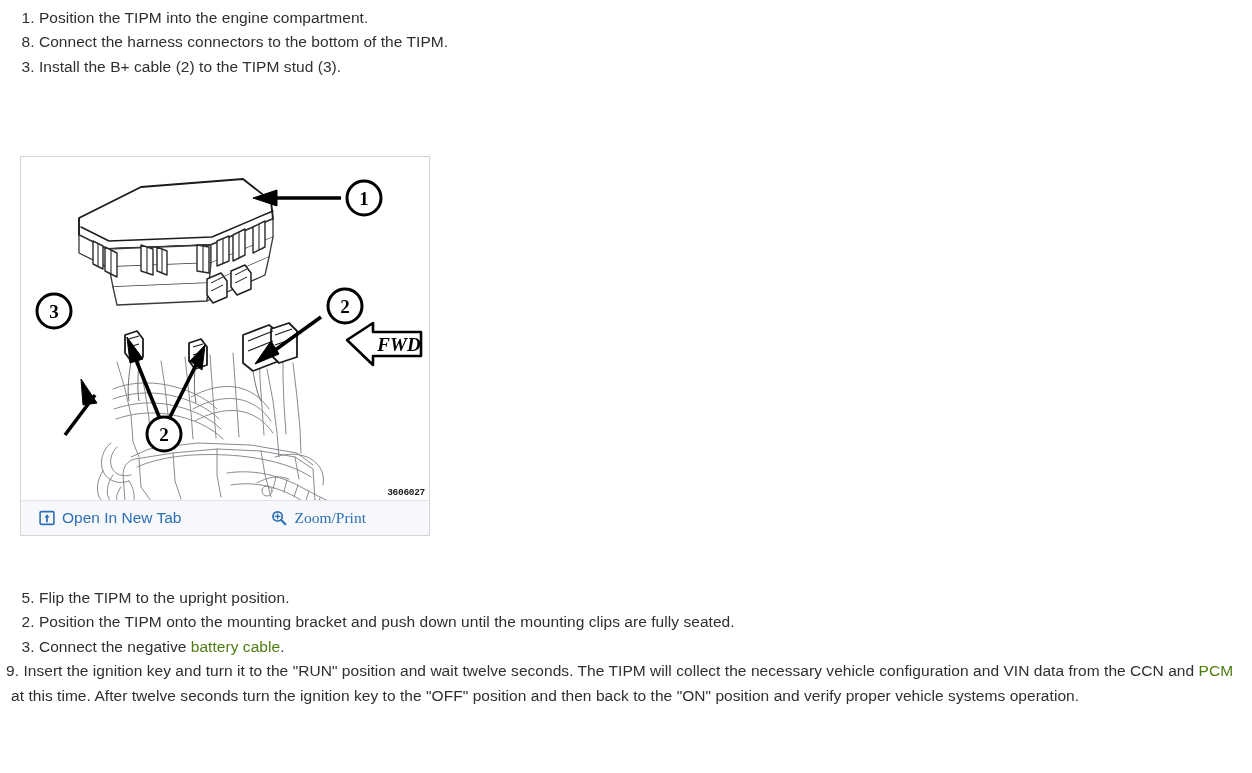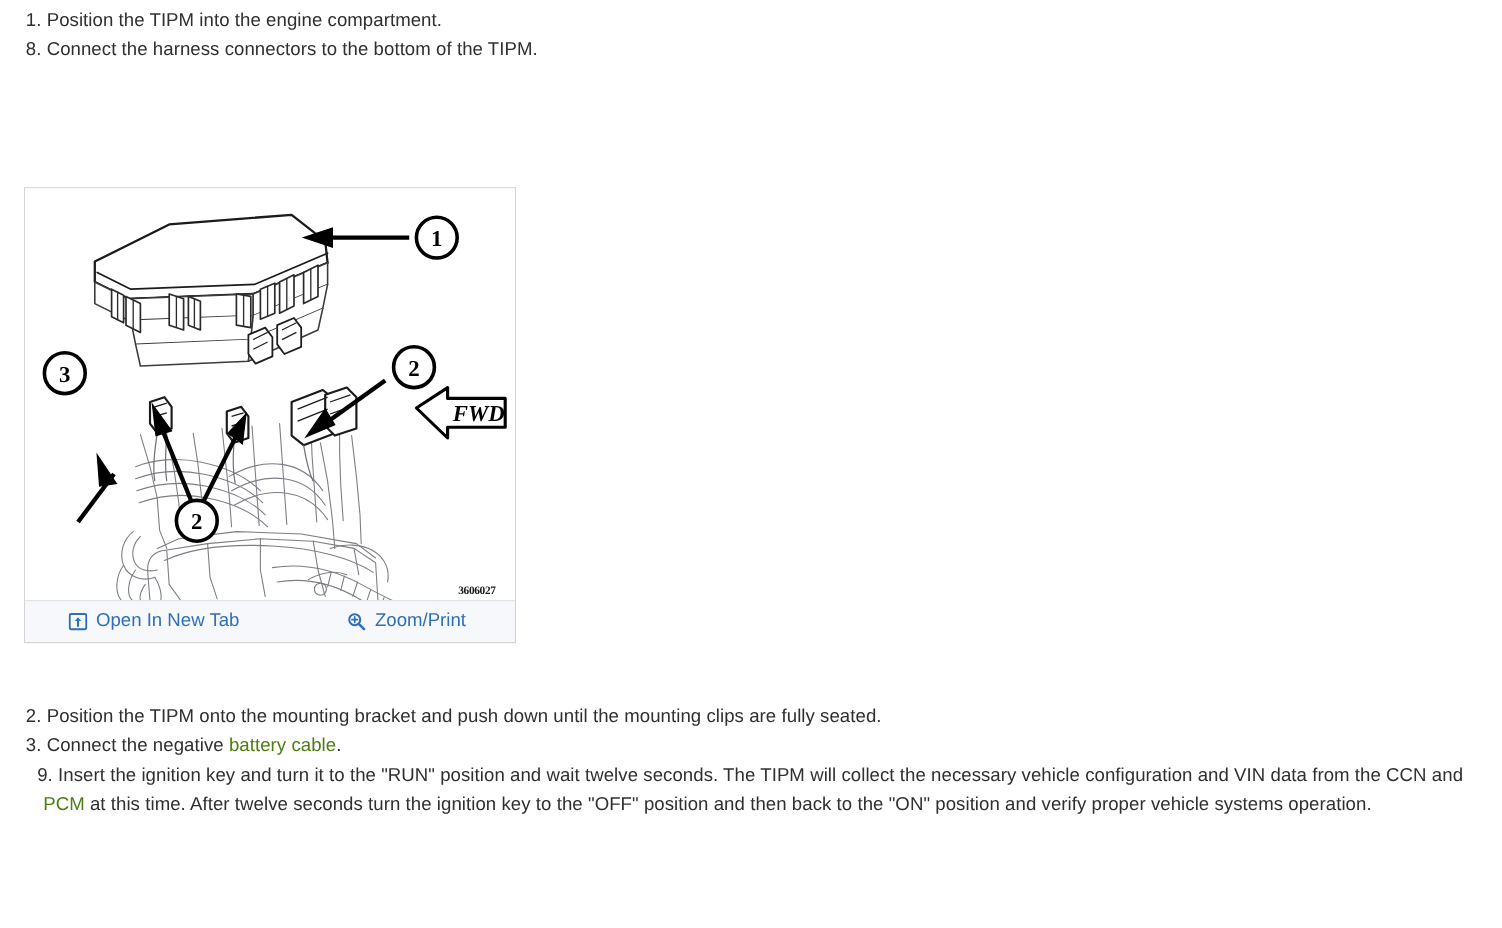--- a/index.html
+++ b/index.html
@@ -40,21 +40,21 @@
     font-size: 15.5px;
     line-height: 24.4px;
     color: #2f2f2f;
     padding-left: 22px;
     text-indent: -0.5px;
     letter-spacing: 0.05px;
     white-space: nowrap;
   }
   .step.wrap {
     white-space: normal;
-    padding-left: 36px;
+    padding-left: 11px;
     text-indent: -5px;
     max-width: 1230px;
   }
   a.doclink {
     color: #4d7c0f;
     text-decoration: none;
     cursor: pointer;
   }
 
   
@@ -75,23 +75,23 @@
     overflow: hidden;
     background: #fff;
   }
   .figure-canvas svg {
     position: absolute;
     left: 0;
     top: 0;
   }
   .figure-id {
     position: absolute;
-    right: 16px;
+    right: 4px;
     bottom: 2px;
-    font-family: Liberation Serif, serif;
+    font-family: Liberation Mono, monospace;
     font-size: 9.5px;
     font-weight: 700;
     color: #1a1a1a;
     letter-spacing: -0.3px;
   }
 
   
   .figure-toolbar {
     position: absolute;
     left: 0;
@@ -107,40 +107,41 @@
   .tool-btn {
     display: flex;
     align-items: center;
     gap: 7px;
     color: #2e6fb7;
     font-size: 15.5px;
     cursor: pointer;
     text-decoration: none;
     user-select: none;
   }
-  .tool-open { margin-left: 36px; }
-  .tool-zoom { margin-left: 90px; }
+  .tool-open { margin-left: 18px; }
+  .tool-zoom { margin-left: 90px; font-family: Liberation Serif, serif; }
   .tool-ico {
     display: inline-flex;
     align-items: center;
     justify-content: center;
     width: 16px;
     height: 16px;
     flex: 0 0 16px;
   }
   .tool-ico svg { display: block; }
 </style>
 </head>
 <body>
 
 <div class="page">
 
   <div class="steps-top">
     <div class="step">1. Position the TIPM into the engine compartment.</div>
     <div class="step">8. Connect the harness connectors to the bottom of the TIPM.</div>
+    <div class="step">3. Install the B+ cable (2) to the TIPM stud (3).</div>
   </div>
 
   <div class="figure-panel">
 
     <div class="figure-canvas">
       <svg width="408" height="343" viewBox="0 0 408 343" xmlns="http://www.w3.org/2000/svg">
         <g fill="none" stroke="#7d7d85" stroke-width="0.9" stroke-linejoin="round" stroke-linecap="round">
 
           <path d="M96 205 L104 232 L110 258 L112 285 L118 300"></path>
           <path d="M118 206 L124 234 L128 262 L130 286"></path>
@@ -329,20 +330,21 @@
             <path d="M10.2 10.1 L14.4 14.3" stroke="#2e6fb7" stroke-width="2.1" stroke-linecap="round"></path>
             <path d="M6.6 4.1 L6.6 8.7 M4.3 6.4 L8.9 6.4" stroke="#2e6fb7" stroke-width="1.4" stroke-linecap="round"></path>
           </svg>
         </span>
         <span>Zoom/Print</span>
       </a>
     </div>
   </div>
 
   <div class="steps-bottom">
+    <div class="step">5. Flip the TIPM to the upright position.</div>
     <div class="step">2. Position the TIPM onto the mounting bracket and push down until the mounting clips are fully seated.</div>
 
     <div class="step">
       <span>3. Connect the negative </span><a class="doclink" href="#">battery cable</a><span>.</span>
     </div>
 
     <div class="step wrap">
       <span> 9. Insert the ignition key and turn it to the "RUN" position and wait twelve seconds. The TIPM will collect the necessary vehicle configuration and VIN data from the CCN and </span><a class="doclink" href="#">PCM</a><span> at this time. After twelve seconds turn the ignition key to the "OFF" position and then back to the "ON" position and verify proper vehicle systems operation.</span>
     </div>
   </div>

